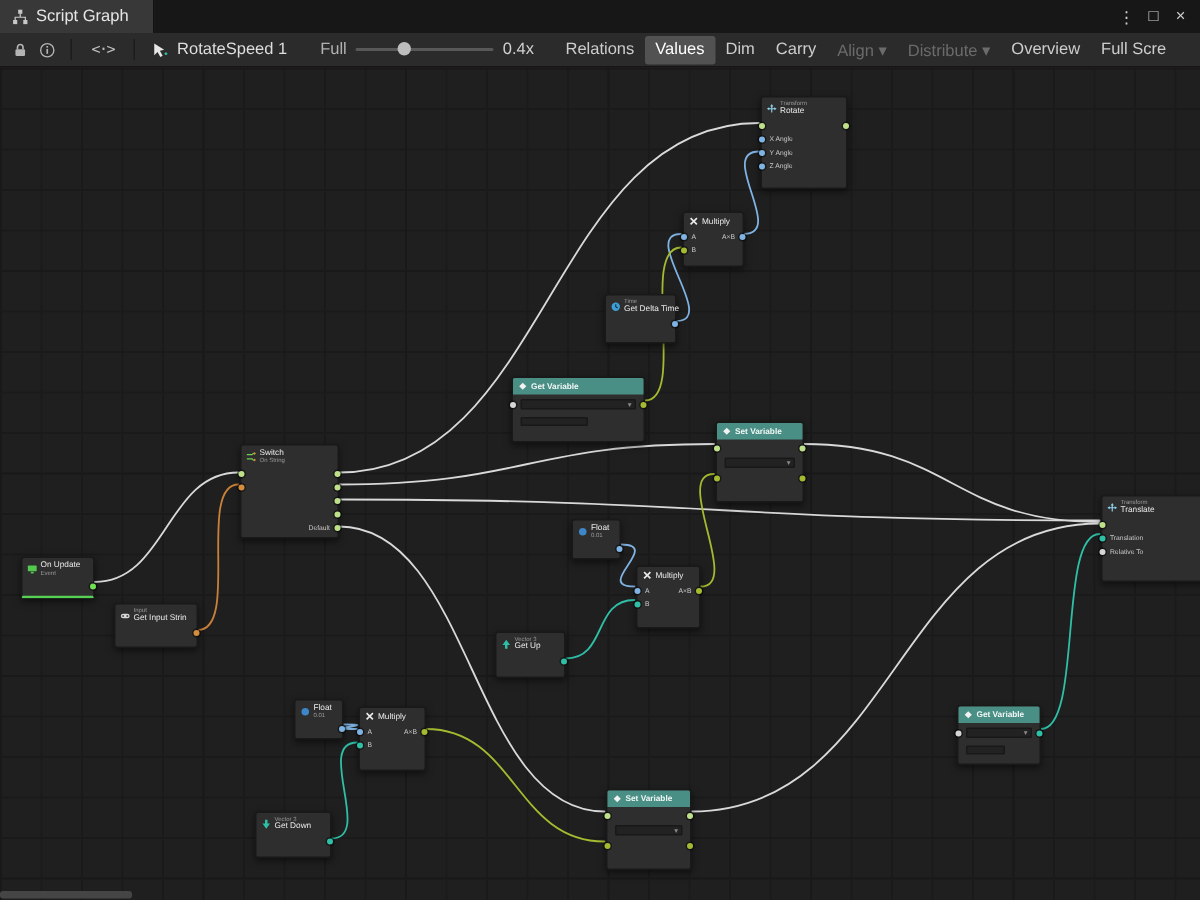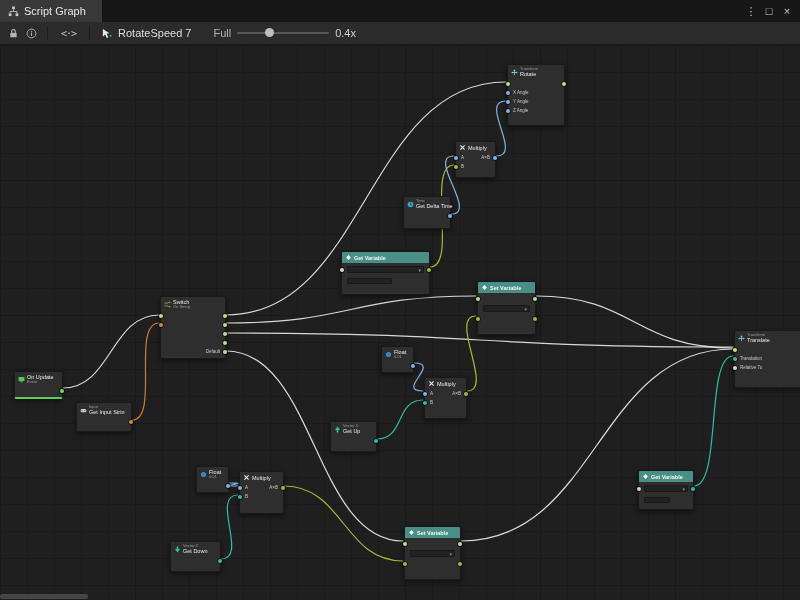--- a/index.html
+++ b/index.html
@@ -114,27 +114,37 @@
     </span>
     <span class="sep"></span>
     <span class="codeicon">&lt;·&gt;</span>
     <span class="sep"></span>
     <span class="tbicon">
       <svg viewBox="0 0 12 12">
           <path d="M2 1l7.2 4.6-3.1.7 2 3.7-1.7.9-2-3.7L2 9.6Z" fill="#e8e8e8"></path>
           <path d="M9.5 8.5h2M10.5 7.5v2" stroke="#2fbfa6" stroke-width="1"></path>
         </svg>
     </span>
-    <span class="graphname">RotateSpeed 7</span>
+    <span class="graphname">RotateSpeed 1</span>
     <span class="zoomlabel">Full</span>
     <span class="slider">
       <span class="track"></span>
       <span class="handle" id="zoom-handle" style="left: 30%;"></span>
     </span>
     <span class="zoomval">0.4x</span>
+    <span class="tbbtns" id="tb-buttons">
+        <span class="tbbtn">Relations</span>
+        <span class="tbbtn active">Values</span>
+        <span class="tbbtn">Dim</span>
+        <span class="tbbtn">Carry</span>
+        <span class="tbbtn disabled">Align ▾</span>
+        <span class="tbbtn disabled">Distribute ▾</span>
+        <span class="tbbtn">Overview</span>
+        <span class="tbbtn">Full Scre</span>
+      </span>
   </div>
 
   <div class="canvas">
     <svg id="edges">
         <path d="M63 343 C 111 343, 111 270, 159 270" stroke="#d9d9d9" fill="none" stroke-width="1.2" stroke-linecap="round"></path>
         <path d="M132 375 C 160 375, 131 278, 159 278" stroke="#c9803a" fill="none" stroke-width="1.2" stroke-linecap="round"></path>
         <path d="M226 270 C 366 270, 366 37, 506 37" stroke="#d9d9d9" fill="none" stroke-width="1.2" stroke-linecap="round"></path>
         <path d="M226 278 C 351 278, 351 251, 476 251" stroke="#d9d9d9" fill="none" stroke-width="1.2" stroke-linecap="round"></path>
         <path d="M226 288 C 479.5 288, 479.5 302, 733 302" stroke="#d9d9d9" fill="none" stroke-width="1.2" stroke-linecap="round"></path>
         <path d="M226 306 C 314.5 306, 314.5 496, 403 496" stroke="#d9d9d9" fill="none" stroke-width="1.2" stroke-linecap="round"></path>

